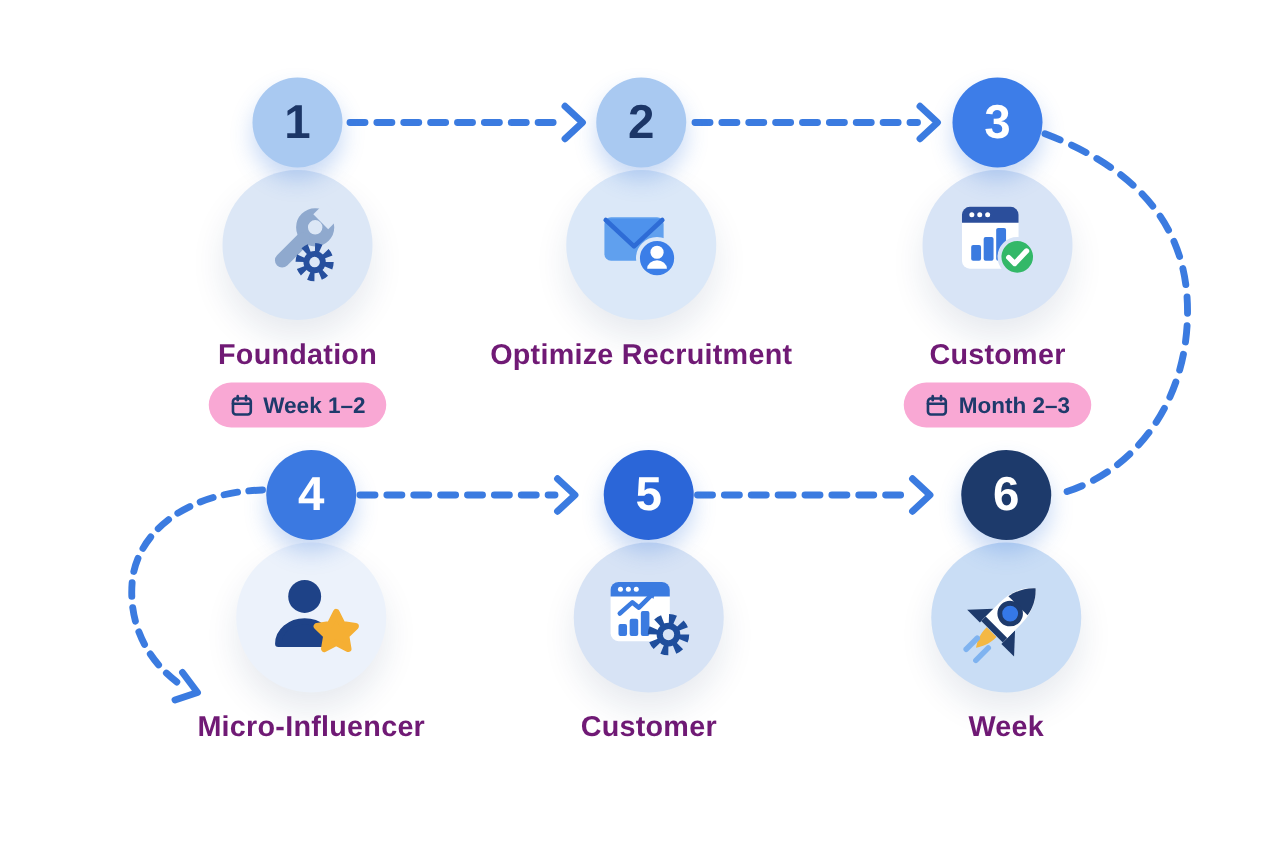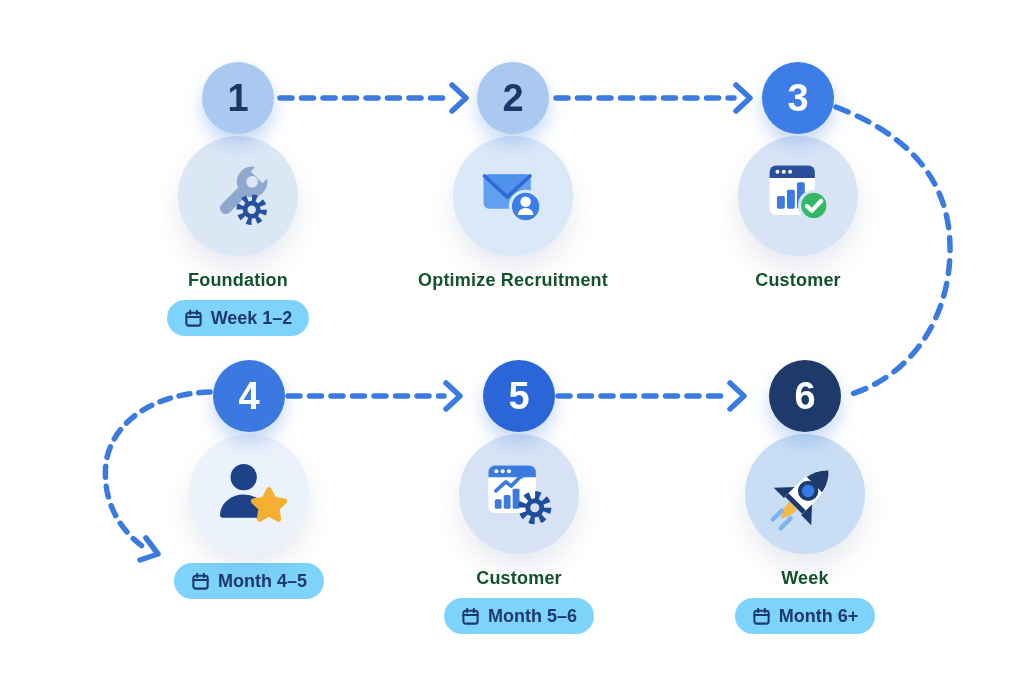--- a/index.html
+++ b/index.html
@@ -29,26 +29,26 @@
     box-shadow:0 14px 26px rgba(23,49,102,0.10);
   }
   .s1 .icon-circle{background:#DCE7F6;}
   .s2 .icon-circle{background:#DBE8F8;}
   .s3 .icon-circle{background:#D8E4F6;}
   .s4 .icon-circle{background:#ECF2FB;}
   .s5 .icon-circle{background:#D7E3F5;}
   .s6 .icon-circle{background:#C9DDF5;}
 
   .title{
-    margin-top:14px;font-size:18px;font-weight:700;color:#14532d;
+    margin-top:14px;font-size:23px;font-weight:700;color:#701a75;
     white-space:nowrap;letter-spacing:.2px;
   }
   .badge{
     margin-top:9px;height:36px;padding:0 17px;border-radius:19px;
-    background:#7dd3fc;display:flex;align-items:center;gap:8px;
+    background:#f9a8d4;display:flex;align-items:center;gap:8px;
     font-size:18px;font-weight:700;color:#1E3A6B;white-space:nowrap;
   }
   .badge svg{display:block;}
 </style>
 </head>
 <body>
 
 <div class="stage">
 
   <svg class="arrow-layer" width="1024" height="683" viewBox="0 0 1024 683">
@@ -130,42 +130,43 @@
         <g fill="#3B7BE0">
           <rect x="18" y="38" width="7.5" height="12" rx="1.5"></rect>
           <rect x="27.5" y="32" width="7.5" height="18" rx="1.5"></rect>
           <rect x="37" y="25" width="7.5" height="25" rx="1.5"></rect>
         </g>
         <circle cx="53" cy="47" r="13.5" fill="#33B868" stroke="#D8E4F6" stroke-width="3"></circle>
         <path d="M46.5 47.5 l4.6 4.6 l9 -9.6" fill="none" stroke="#ffffff" stroke-width="4" stroke-linecap="round" stroke-linejoin="round"></path>
       </svg>
     </div>
     <div class="title">Customer</div>
-  </div>
-
-  <div class="step s4">
-    <div class="num" style="background: rgb(59, 121, 225); color: rgb(255, 255, 255);">4</div>
-    <div class="icon-circle">
-      <svg width="80" height="80" viewBox="0 0 76 76">
-        <circle cx="33" cy="22" r="12.5" fill="#1E4287"></circle>
-        <path d="M13 58 a20 17 0 0 1 40 0 z" fill="#1E4287" stroke="#1E4287" stroke-width="5" stroke-linejoin="round"></path>
-        <path d="M57 34 l4.6 9.2 10.1 1.5 -7.3 7.1 1.7 10 -9.1 -4.8 -9.1 4.8 1.7 -10 -7.3 -7.1 10.1 -1.5 z" fill="#F5AF33" stroke="#F5AF33" stroke-width="5" stroke-linejoin="round"></path>
-      </svg>
-    </div>
     <div class="badge">
       <span>
         <svg width="19" height="19" viewBox="0 0 20 20" fill="none" stroke="#1E3A6B" stroke-width="2.2" stroke-linecap="round">
           <rect x="2.5" y="4" width="15" height="13.5" rx="2.5"></rect>
           <line x1="2.5" y1="8.4" x2="17.5" y2="8.4"></line>
           <line x1="6.5" y1="2" x2="6.5" y2="5.5"></line>
           <line x1="13.5" y1="2" x2="13.5" y2="5.5"></line>
         </svg>
       </span>
-      <span>Month 4–5</span>
-    </div>
+      <span>Month 2–3</span>
+    </div>
+  </div>
+
+  <div class="step s4">
+    <div class="num" style="background: rgb(59, 121, 225); color: rgb(255, 255, 255);">4</div>
+    <div class="icon-circle">
+      <svg width="80" height="80" viewBox="0 0 76 76">
+        <circle cx="33" cy="22" r="12.5" fill="#1E4287"></circle>
+        <path d="M13 58 a20 17 0 0 1 40 0 z" fill="#1E4287" stroke="#1E4287" stroke-width="5" stroke-linejoin="round"></path>
+        <path d="M57 34 l4.6 9.2 10.1 1.5 -7.3 7.1 1.7 10 -9.1 -4.8 -9.1 4.8 1.7 -10 -7.3 -7.1 10.1 -1.5 z" fill="#F5AF33" stroke="#F5AF33" stroke-width="5" stroke-linejoin="round"></path>
+      </svg>
+    </div>
+    <div class="title">Micro-Influencer</div>
   </div>
 
   <div class="step s5">
     <div class="num" style="background: rgb(43, 102, 216); color: rgb(255, 255, 255);">5</div>
     <div class="icon-circle">
       <svg width="80" height="80" viewBox="0 0 76 76">
         <rect x="9" y="11" width="45" height="45" rx="6" fill="#ffffff"></rect>
         <path d="M9 17 a6 6 0 0 1 6 -6 h33 a6 6 0 0 1 6 6 v5 h-45 z" fill="#3B7BE0"></path>
         <circle cx="16.5" cy="16.5" r="1.9" fill="#ffffff"></circle>
         <circle cx="22.5" cy="16.5" r="1.9" fill="#ffffff"></circle>
@@ -178,31 +179,20 @@
         <path d="M16 35 L25.5 26.5 L30.5 30.5 L41 20" fill="none" stroke="#3B7BE0" stroke-width="3.5" stroke-linecap="round" stroke-linejoin="round"></path>
         <polygon points="44,15.5 35.5,17.5 41.5,24" fill="#3B7BE0"></polygon>
         <g fill="#1F4E9C">
           <circle cx="53" cy="51" r="12" fill="none" stroke="#1F4E9C" stroke-width="7.5" stroke-dasharray="4.7 4.72"></circle>
           <circle cx="53" cy="51" r="9"></circle>
         </g>
         <circle cx="53" cy="51" r="4.3" fill="#D7E3F5"></circle>
       </svg>
     </div>
     <div class="title">Customer</div>
-    <div class="badge">
-      <span>
-        <svg width="19" height="19" viewBox="0 0 20 20" fill="none" stroke="#1E3A6B" stroke-width="2.2" stroke-linecap="round">
-          <rect x="2.5" y="4" width="15" height="13.5" rx="2.5"></rect>
-          <line x1="2.5" y1="8.4" x2="17.5" y2="8.4"></line>
-          <line x1="6.5" y1="2" x2="6.5" y2="5.5"></line>
-          <line x1="13.5" y1="2" x2="13.5" y2="5.5"></line>
-        </svg>
-      </span>
-      <span>Month 5–6</span>
-    </div>
   </div>
 
   <div class="step s6">
     <div class="num" style="background: rgb(29, 58, 107); color: rgb(255, 255, 255);">6</div>
     <div class="icon-circle">
       <svg width="84" height="84" viewBox="0 0 76 76">
         <g transform="rotate(45 38 38)">
           <path d="M27 40 L14 54 L27 54 Z" fill="#1E3A6B"></path>
           <path d="M49 40 L62 54 L49 54 Z" fill="#1E3A6B"></path>
           <path d="M33 53 C33 61 35.5 65 38 69 C40.5 65 43 61 43 53 Z" fill="#F4B844"></path>
@@ -211,26 +201,15 @@
           <rect x="27" y="48" width="22" height="4.5" fill="#1E3A6B"></rect>
           <circle cx="38" cy="34" r="7.5" fill="#3578E8" stroke="#1E3A6B" stroke-width="3.5"></circle>
         </g>
         <g stroke="#7FB3F0" stroke-width="4" stroke-linecap="round">
           <line x1="9" y1="61" x2="17" y2="53"></line>
           <line x1="16" y1="69" x2="25" y2="60"></line>
         </g>
       </svg>
     </div>
     <div class="title">Week</div>
-    <div class="badge">
-      <span>
-        <svg width="19" height="19" viewBox="0 0 20 20" fill="none" stroke="#1E3A6B" stroke-width="2.2" stroke-linecap="round">
-          <rect x="2.5" y="4" width="15" height="13.5" rx="2.5"></rect>
-          <line x1="2.5" y1="8.4" x2="17.5" y2="8.4"></line>
-          <line x1="6.5" y1="2" x2="6.5" y2="5.5"></line>
-          <line x1="13.5" y1="2" x2="13.5" y2="5.5"></line>
-        </svg>
-      </span>
-      <span>Month 6+</span>
-    </div>
   </div>
 
 </div>
 
 </body></html>

